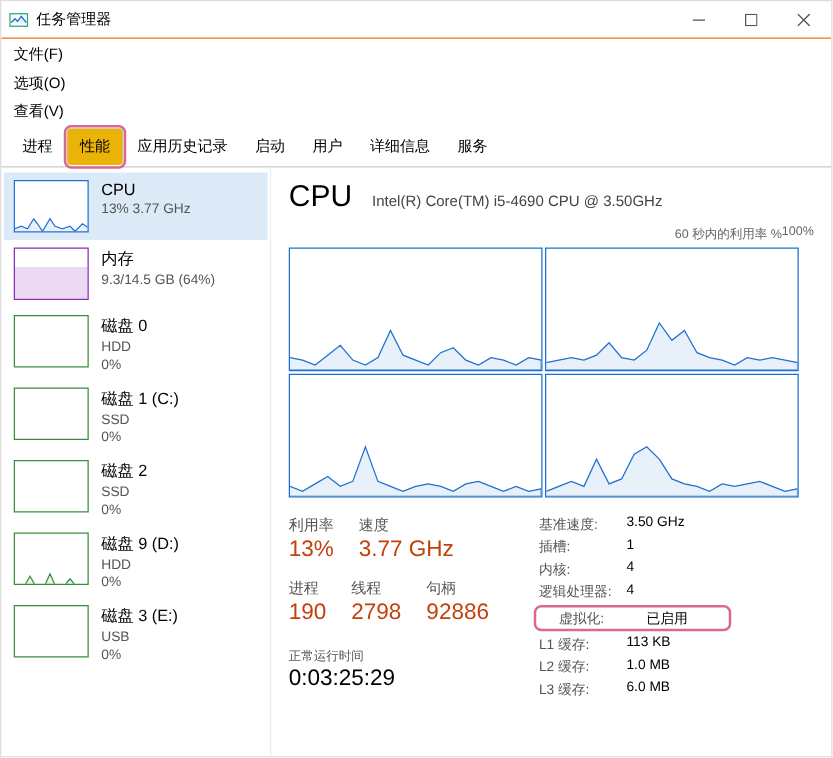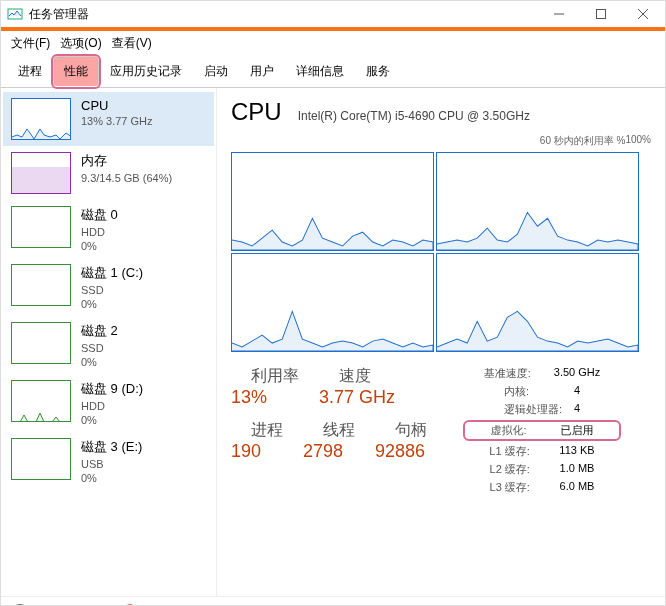--- a/index.html
+++ b/index.html
@@ -1,26 +1,26 @@
 <!DOCTYPE html>
 <html><head>
 <meta charset="utf-8">
 <style>
   * { box-sizing: border-box; margin: 0; padding: 0; }
   body { font-family: "Microsoft YaHei", "Segoe UI", sans-serif; font-size: 12px; color: #000; background: #fff; width: 666px; height: 606px; overflow: hidden; border: 1px solid #ddd; }
-  .titlebar { display: flex; align-items: center; height: 30px; padding: 0 6px; border-bottom: 4px solid #f97316; }
+  .titlebar { display: flex; align-items: center; height: 30px; padding: 0 6px; border-bottom: 1px solid #f97316; }
   .titlebar .icon { width: 16px; height: 16px; margin-right: 6px; }
   .titlebar .title { flex: 1; font-size: 12px; }
   .titlebar .win-btns { display: flex; gap: 18px; margin-right: 4px; }
   .titlebar .win-btn { width: 24px; height: 24px; display: flex; align-items: center; justify-content: center; color: #555; }
-  .menubar { display: flex; gap: 2px; padding: 2px 6px; font-size: 12px; }
+  .menubar { display: flex; gap: 2px; padding: 2px 6px; font-size: 12px; flex-direction: column; }
   .menubar .menu-item { padding: 2px 4px; }
   .tabbar { display: flex; border-bottom: 1px solid #ccc; padding: 0 6px; font-size: 12px; }
   .tabbar .tab { padding: 6px 10px; border: 1px solid transparent; position: relative; }
-  .tabbar .tab.selected { border: 1px solid #ccc; border-bottom: 1px solid #fff; background: #fca5a5; }
+  .tabbar .tab.selected { border: 1px solid #ccc; border-bottom: 1px solid #fff; background: #eab308; }
   .highlight-red { outline: 2px solid #d96a8f; border-radius: 4px; }
   .body { display: flex; height: 508px; }
   .sidebar { width: 216px; border-right: 1px solid #eee; overflow: hidden; position: relative; }
   .sidebar-scroll { overflow-y: auto; height: 100%; padding: 4px 2px; }
   .sidebar-item { display: flex; padding: 6px 4px 6px 8px; }
   .sidebar-item.selected { background: #dceaf8; }
   .thumb { width: 60px; height: 42px; border: 1px solid #1f6fd0; background: #fff; margin-right: 10px; flex-shrink: 0; position: relative; overflow: hidden; }
   .thumb.mem { border-color: #8a2db0; }
   .thumb.disk { border-color: #3a8d3a; }
   .thumb.memfill { background: linear-gradient(to top, rgba(138,45,176,0.18) 0%, rgba(138,45,176,0.18) 64%, #fff 64%, #fff 100%); }
@@ -31,27 +31,27 @@
   .main-header { display: flex; align-items: baseline; gap: 16px; }
   .main-header .big { font-size: 24px; font-weight: 400; }
   .main-header .model { font-size: 12px; color: #444; }
   .chart-meta { display: flex; justify-content: flex-end; font-size: 10px; color: #666; margin-top: 8px; }
   .charts { display: grid; grid-template-columns: 1fr 1fr; grid-template-rows: 1fr 1fr; gap: 2px; width: 408px; height: 200px; margin-top: 4px; }
   .chart-cell { border: 1px solid #1f6fd0; background: #fff; position: relative; overflow: hidden; }
   .stats { display: flex; margin-top: 14px; gap: 40px; }
   .stats-left { display: flex; flex-direction: column; gap: 12px; }
   .stat-row { display: flex; gap: 20px; }
   .stat-block { display: flex; flex-direction: column; }
-  .stat-block .label { font-size: 16px; color: #555; margin-left: 20px; }
+  .stat-block .label { font-size: 12px; color: #555; }
   .stat-block .value { font-size: 18px; color: #c2410c; }
   .stats-right { font-size: 11px; display: flex; flex-direction: column; gap: 3px; min-width: 150px; }
-  .stats-right .kv { display: flex; justify-content: center; }
+  .stats-right .kv { display: flex; }
   .stats-right .kv .k { width: 70px; color: #555; }
   .stats-right .kv .v { color: #000; }
-  .virt-highlight { border: 2px solid #d96a8f; border-radius: 6px; padding: 1px 2px; margin-left: -4px; margin-right: -4px; }
+  .virt-highlight { border: 2px solid #d96a8f; border-radius: 6px; padding: 1px 18px; margin-left: -4px; margin-right: -4px; }
   .uptime-label { font-size: 10px; color: #555; margin-top: 6px; }
   .uptime-value { font-size: 18px; }
   .footer { display: flex; align-items: center; gap: 14px; padding: 6px 10px; border-top: 1px solid #eee; font-size: 12px; }
   .footer .icon-circle { display: inline-flex; width: 18px; height: 18px; border: 1px solid #666; border-radius: 50%; align-items: center; justify-content: center; font-size: 10px; color: #666; }
   .footer .link { color: #1f6fd0; }
   svg polyline { fill: rgba(31,111,208,0.10); stroke: #1f6fd0; stroke-width: 1; }
   svg.disk polyline { stroke: #3a8d3a; fill: rgba(58,141,58,0.10); }
   ::-webkit-scrollbar { width: 14px; }
   ::-webkit-scrollbar-thumb { background: #ccc; }
 </style>
@@ -221,26 +221,32 @@
           <div class="stat-block">
             <span class="label">线程</span>
             <span class="value">2798</span>
           </div>
           <div class="stat-block">
             <span class="label">句柄</span>
             <span class="value">92886</span>
           </div>
         </div>
         <div>
+          <div class="uptime-label">正常运行时间</div>
+          <div class="uptime-value">0:03:25:29</div>
         </div>
       </div>
       <div class="stats-right">
         <div class="kv">
             <span class="k">基准速度:</span>
             <span class="v">3.50 GHz</span>
+          </div>
+        <div class="kv">
+            <span class="k">插槽:</span>
+            <span class="v">1</span>
           </div>
         <div class="kv">
             <span class="k">内核:</span>
             <span class="v">4</span>
           </div>
         <div class="kv">
             <span class="k">逻辑处理器:</span>
             <span class="v">4</span>
           </div>
         <div class="kv virt-highlight">

